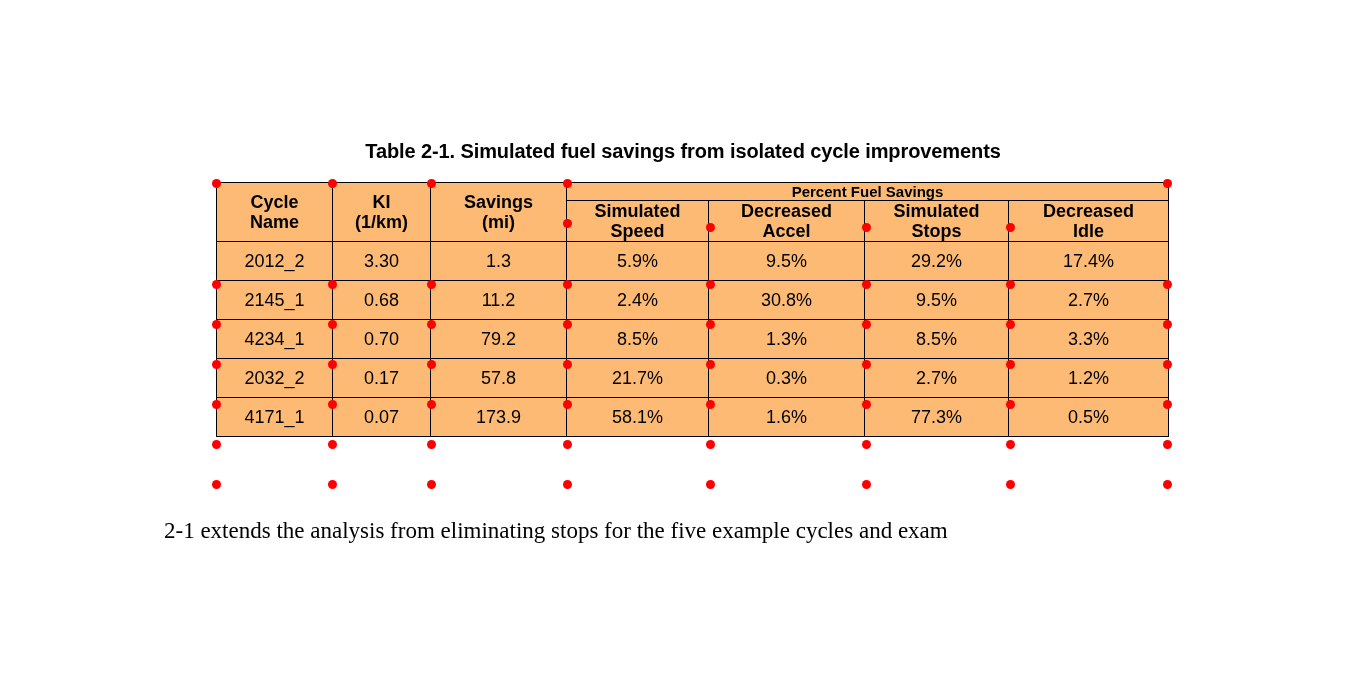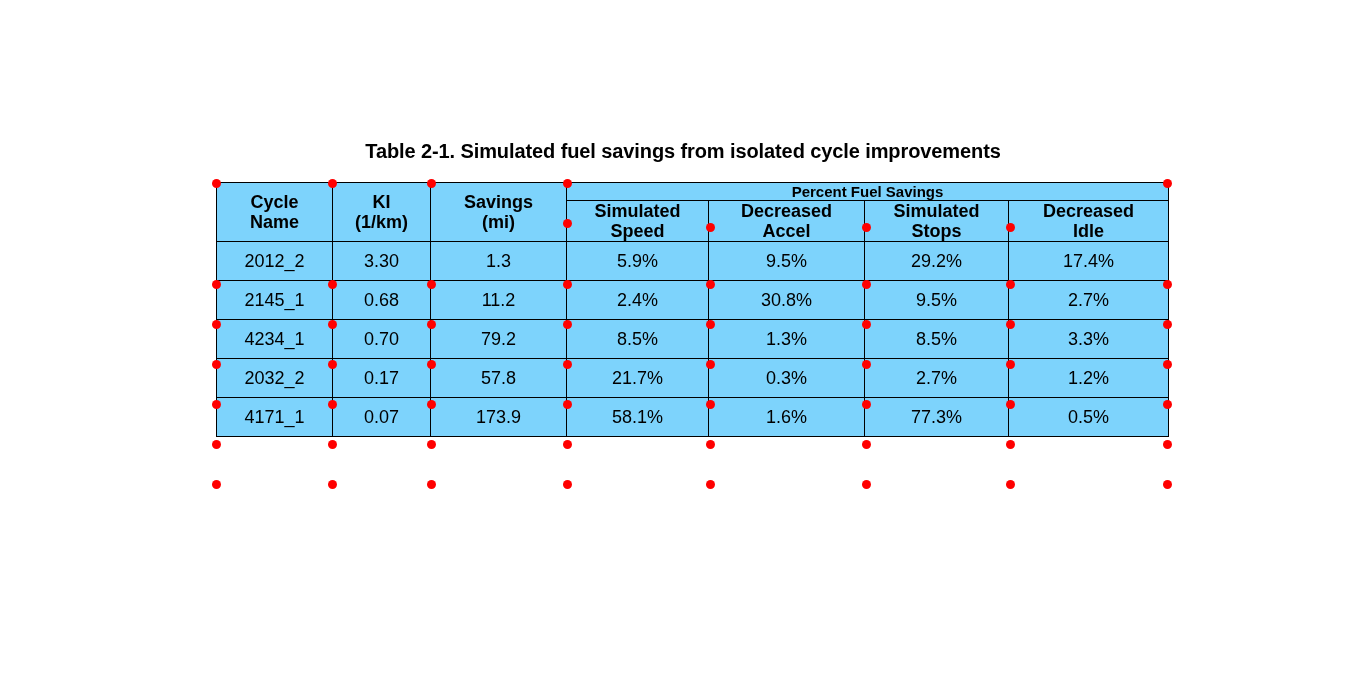--- a/index.html
+++ b/index.html
@@ -40,21 +40,21 @@
     position: absolute;
     left: 216px;
     top: 182px;
     width: 952px;
   }
 
   table.data-table {
     border-collapse: collapse;
     width: 952px;
     table-layout: fixed;
-    background: #7dd3fc;
+    background: #fdba74;
   }
 
   table.data-table th,
   table.data-table td {
     border: 1.5px solid #000000;
     font-family: "Liberation Sans", sans-serif;
     color: #000000;
     text-align: center;
     vertical-align: middle;
     padding: 0;
@@ -268,14 +268,15 @@
       <div class="dot" style="left: 216px; top: 484px; background: rgb(255, 0, 0);"></div>
       <div class="dot" style="left: 332px; top: 484px; background: rgb(255, 0, 0);"></div>
       <div class="dot" style="left: 431px; top: 484px; background: rgb(255, 0, 0);"></div>
       <div class="dot" style="left: 567px; top: 484px; background: rgb(255, 0, 0);"></div>
       <div class="dot" style="left: 710px; top: 484px; background: rgb(255, 0, 0);"></div>
       <div class="dot" style="left: 866px; top: 484px; background: rgb(255, 0, 0);"></div>
       <div class="dot" style="left: 1010px; top: 484px; background: rgb(255, 0, 0);"></div>
       <div class="dot" style="left: 1167px; top: 484px; background: rgb(255, 0, 0);"></div>
     </div>
 
+  <div class="body-text">2-1 extends the analysis from eliminating stops for the five example cycles and exam</div>
 
 </div>
 
 </body></html>

